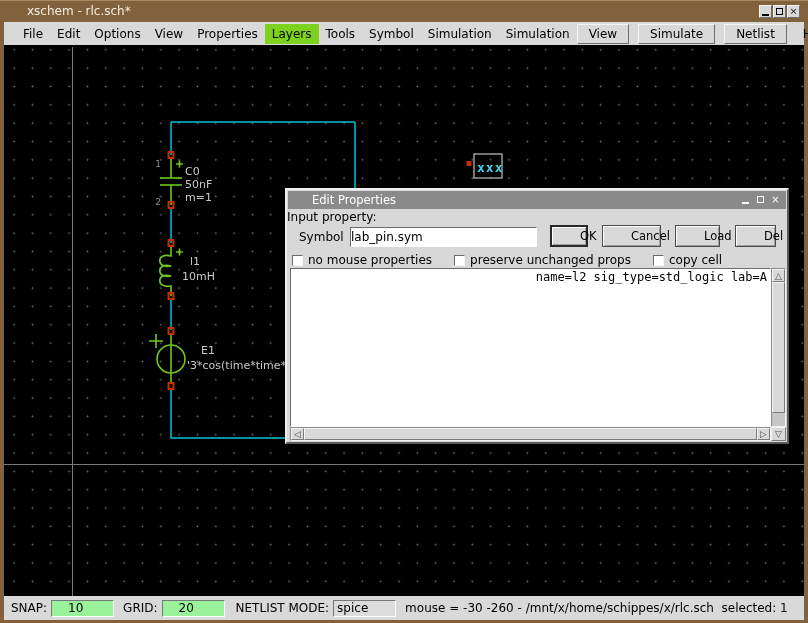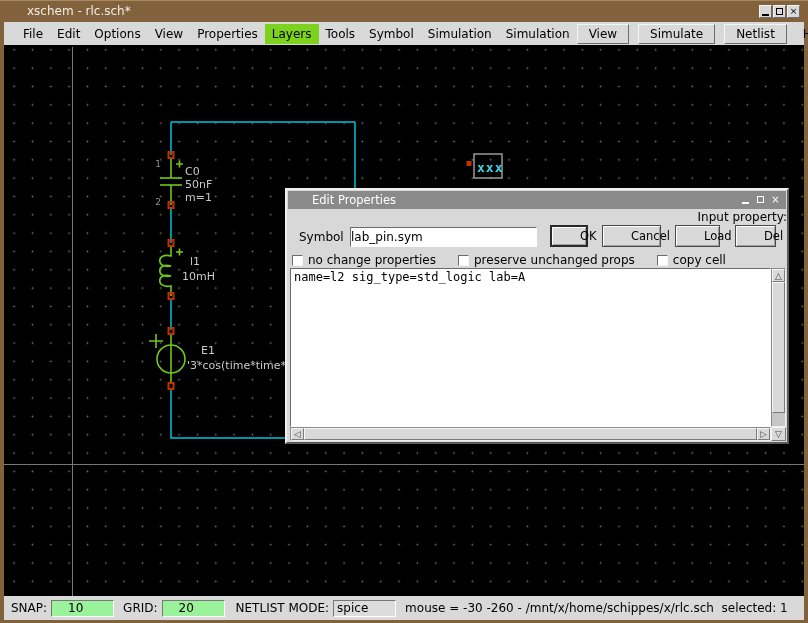--- a/index.html
+++ b/index.html
@@ -38,37 +38,37 @@
   .netlab{fill:#3fd2e4;font-size:13px;font-weight:bold;font-family:"DejaVu Sans Mono",monospace;letter-spacing:1px;}
   
   .dialog{position:absolute;left:285px;top:187px;width:504px;height:256px;background:#d8d8d8;
     border:2px solid;border-color:#f0f0f0 #5a5a5a #5a5a5a #f0f0f0;z-index:10;font-size:12px;}
   .dlg-title{position:absolute;left:1px;top:1px;right:1px;height:18px;background:#8a8a8a;color:#fff;
     display:flex;align-items:center;padding-left:24px;font-size:11.5px;}
   .dlg-controls{position:absolute;right:5px;top:3px;display:flex;gap:4px;align-items:center;}
   .dlg-ctl{width:11px;height:11px;display:flex;align-items:center;justify-content:center;color:#fff;font-size:10px;line-height:10px;}
   .dg-min{width:7px;height:2px;background:#fff;margin-top:6px;}
   .dg-max{width:7px;height:7px;border:1px solid #fff;}
-  .dlg-prompt{position:absolute;left:0;top:20px;width:100%;text-align:right;color:#000;}
+  .dlg-prompt{position:absolute;left:0;top:20px;width:100%;text-align:left;color:#000;}
   .sym-label{position:absolute;left:12px;top:40px;color:#000;}
   .sym-entry{position:absolute;left:63px;top:37px;width:187px;height:20px;background:#fff;color:#000;
     border:1px solid;border-color:#6b6b6b #fff #fff #6b6b6b;font-family:inherit;font-size:12px;padding:0 0;}
   .dbtn{position:absolute;top:35px;height:22px;background:#d9d9d9;color:#000;font-family:inherit;font-size:11.5px;
     border:1px solid #4a4a4a;box-shadow:inset 1px 1px 0 #fff, inset -1px -1px 0 #a0a0a0;padding-left:28px;}
   .dbtn.default{border:2px solid #2a2a2a;}
   #btn-ok{left:263px;width:38px;}
   #btn-cancel{left:315px;width:59px;}
   #btn-load{left:388px;width:45px;}
   #btn-del{left:448px;width:41px;}
   .cb-row{position:absolute;left:5px;top:63px;height:14px;display:flex;align-items:center;color:#000;}
   .cb-item{display:flex;align-items:center;margin-right:22px;}
   .cb-box{width:11px;height:11px;background:#fff;border:1px solid;border-color:#6b6b6b #f5f5f5 #f5f5f5 #6b6b6b;margin-right:5px;}
   .props-text{position:absolute;left:3px;top:78px;width:481px;height:159px;background:#fff;color:#000;
     border:1px solid;border-color:#6b6b6b #fff #fff #6b6b6b;font-family:"DejaVu Sans Mono","Liberation Mono",monospace;
-    font-size:12px;padding:1px 3px;white-space:pre;overflow:hidden;}
+    font-size:12px;padding:1px 3px;white-space:pre;overflow:hidden;text-align:right;}
   .vscroll{position:absolute;left:484px;top:78px;width:15px;height:159px;background:#c6c6c6;
     border:1px solid;border-color:#8a8a8a #f0f0f0 #f0f0f0 #8a8a8a;}
   .hscroll{position:absolute;left:3px;top:237px;width:481px;height:14px;background:#c6c6c6;
     border:1px solid;border-color:#8a8a8a #f0f0f0 #f0f0f0 #8a8a8a;display:flex;}
   .sb-arrow{width:13px;height:100%;background:#d9d9d9;display:flex;align-items:center;justify-content:center;
     font-size:9px;color:#4a4a4a;border:1px solid;border-color:#f5f5f5 #7a7a7a #7a7a7a #f5f5f5;flex:none;}
   .sb-thumb{flex:1;background:#d9d9d9;border:1px solid;border-color:#f5f5f5 #7a7a7a #7a7a7a #f5f5f5;}
   .vscroll .sb-arrow{width:100%;height:13px;}
   .vscroll .sb-thumb{position:absolute;left:0;top:13px;width:100%;height:131px;}
   .corner-down{position:absolute;left:484px;top:237px;width:15px;height:14px;}
@@ -199,21 +199,21 @@
     <div class="dlg-prompt">Input property:</div>
     <span class="sym-label">Symbol</span>
     <input class="sym-entry" value="lab_pin.sym" style="">
     <button class="dbtn default" id="btn-ok">OK</button>
     <button class="dbtn" id="btn-cancel">Cancel</button>
     <button class="dbtn" id="btn-load">Load</button>
     <button class="dbtn" id="btn-del">Del</button>
     <div class="cb-row">
       <span class="cb-item">
         <span class="cb-box"></span>
-        <span>no change properties</span>
+        <span>no mouse properties</span>
       </span>
       <span class="cb-item">
         <span class="cb-box"></span>
         <span>preserve unchanged props</span>
       </span>
       <span class="cb-item">
         <span class="cb-box"></span>
         <span>copy cell</span>
       </span>
     </div>

